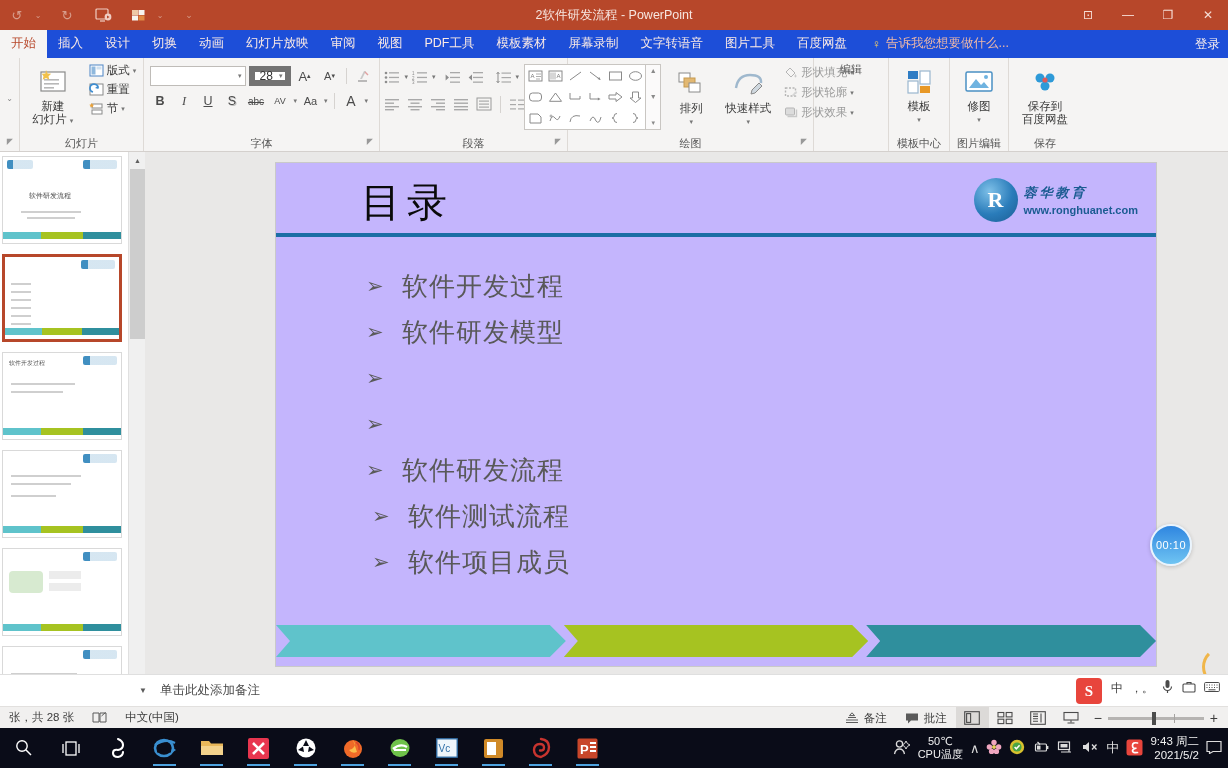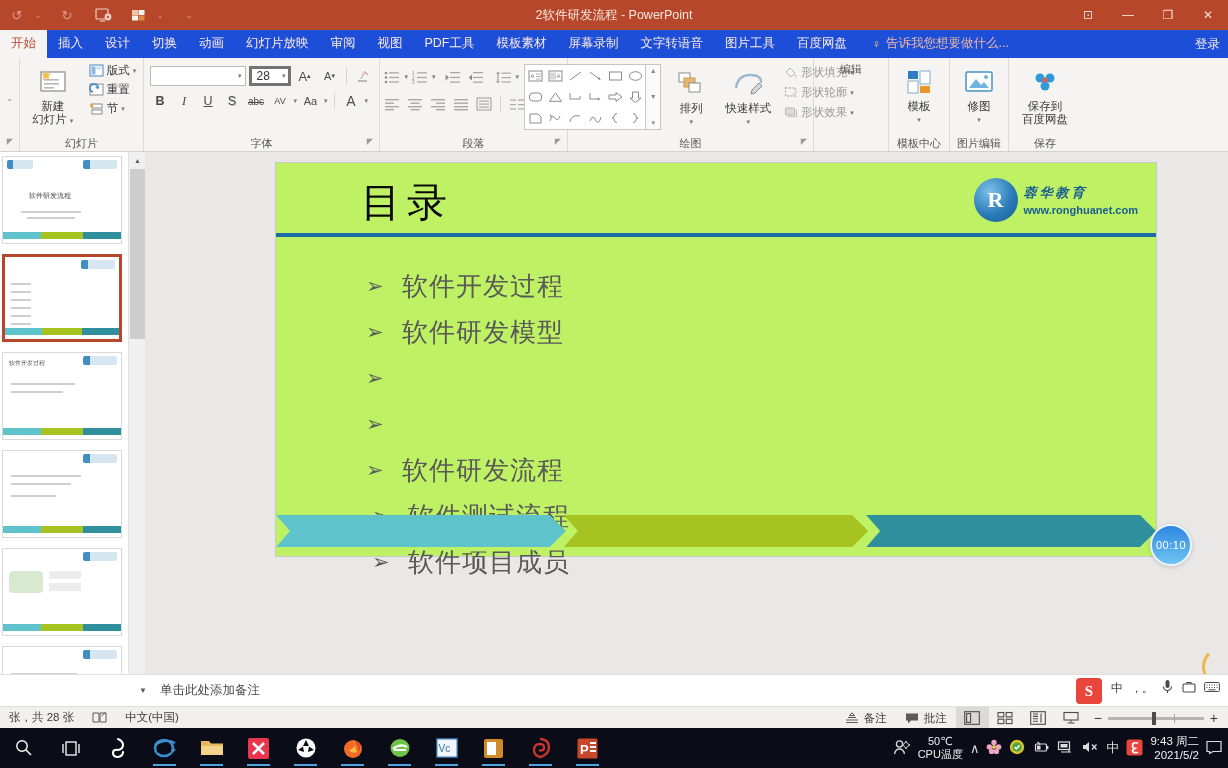--- a/index.html
+++ b/index.html
@@ -97,21 +97,21 @@
   }
   .caret { font-size: 7px; color: #777; }
   .vcol { display: flex; flex-direction: column; justify-content: center; gap: 2px; }
 
   
   .fontbox {
     width: 96px; height: 20px; background: #fff; border: 1px solid #bfbcb8;
     display: flex; align-items: center; justify-content: flex-end; padding-right: 3px;
   }
   .sizebox {
-    width: 42px; height: 20px; background: #fff; border: 3px solid #737373;
+    width: 42px; height: 20px; background: #fff; border: 6px solid #737373;
     display: flex; align-items: center; font-size: 12px; color: #333;
     padding: 0 2px 0 5px; justify-content: space-between;
   }
   .fmtbtn {
     width: 21px; height: 21px; display: flex; align-items: center; justify-content: center;
     font-size: 12.5px; color: #4b4b4b;
   }
   .icnbtn {
     width: 22px; height: 21px; display: flex; align-items: center; justify-content: center;
     color: #6e6e6e;
@@ -166,22 +166,22 @@
     position: absolute; top: 17px; left: 1px; width: 15px; height: 170px;
     background: #cdcdcd;
   }
 
   .slidearea {
     position: absolute; left: 145px; top: 0; right: 0; height: 551px;
     background: #e9e8e7;
   }
   .slide {
     position: absolute; left: 131px; top: 11px;
-    width: 880px; height: 393px;
-    background: #bef264; box-shadow: 0 0 0 1px #c9c9c9;
+    width: 880px; height: 503px;
+    background: #c4b5fd; box-shadow: 0 0 0 1px #c9c9c9;
   }
   .slide-title {
     position: absolute; left: 85px; top: 12px;
     font-family: "Liberation Serif", "DejaVu Serif", serif;
     font-size: 40px; letter-spacing: 6px; color: #0a0a0a;
   }
   .slide-rule {
     position: absolute; left: 0; right: 0; top: 70px; height: 4px;
     background: #1b6ea5;
   }

